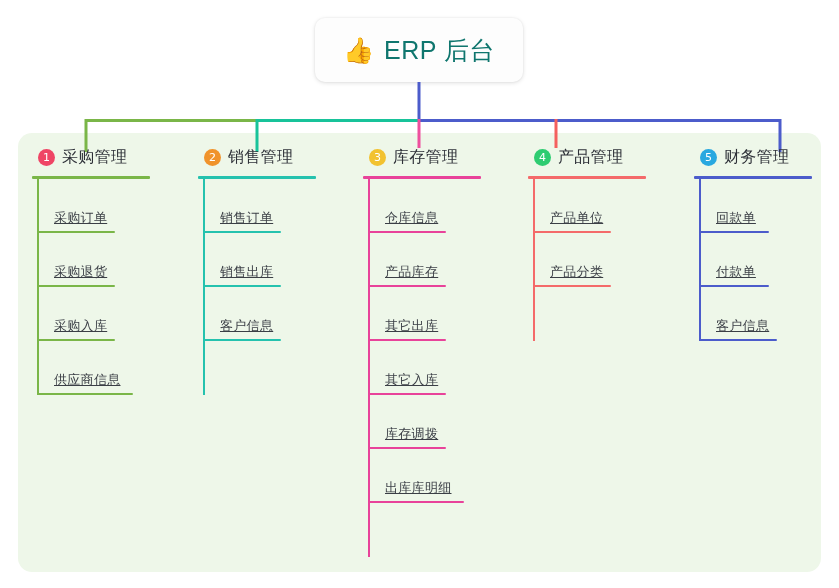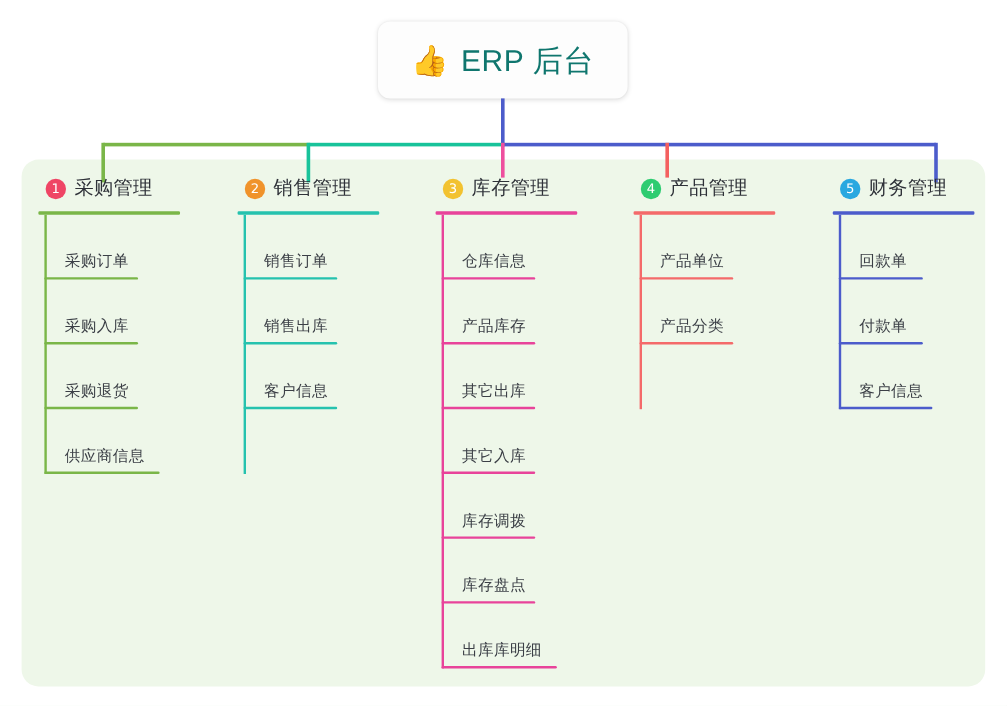--- a/index.html
+++ b/index.html
@@ -110,20 +110,21 @@
     height: 54px;
   }
   .leaf-label {
     position: absolute;
     left: 22px;
     bottom: 6px;
     font-size: 13px;
     color: #3b3f46;
     white-space: nowrap;
     letter-spacing: 0.3px;
+    text-decoration: underline;
   }
   .leaf-rule {
     position: absolute;
     left: 5px;
     bottom: 0;
     height: 2px;
     border-radius: 1px;
   }
 </style>
 </head>
@@ -160,28 +161,28 @@
         <div class="col-head">
           <span class="badge" style="background: rgb(239, 69, 101);">1</span>
           <span class="col-title">采购管理</span>
         </div>
         <div class="head-rule" style="width: 118px; background: rgb(122, 182, 72);"></div>
         <div class="leaf">
           <span class="leaf-label">采购订单</span>
           <div class="leaf-rule" style="width: 78px; background: rgb(122, 182, 72);"></div>
         </div>
         <div class="leaf">
+          <span class="leaf-label">采购退货</span>
+          <div class="leaf-rule" style="width: 78px; background: rgb(122, 182, 72);"></div>
+        </div>
+        <div class="leaf">
           <span class="leaf-label">采购入库</span>
           <div class="leaf-rule" style="width: 78px; background: rgb(122, 182, 72);"></div>
         </div>
         <div class="leaf">
-          <span class="leaf-label">采购退货</span>
-          <div class="leaf-rule" style="width: 78px; background: rgb(122, 182, 72);"></div>
-        </div>
-        <div class="leaf">
           <span class="leaf-label">供应商信息</span>
           <div class="leaf-rule" style="width: 96px; background: rgb(122, 182, 72);"></div>
         </div>
       </div>
       <div class="column" style="left: 198px; width: 150px;">
         <div class="col-head">
           <span class="badge" style="background: rgb(240, 147, 43);">2</span>
           <span class="col-title">销售管理</span>
         </div>
         <div class="head-rule" style="width: 118px; background: rgb(37, 194, 174);"></div>
@@ -218,24 +219,20 @@
         </div>
         <div class="leaf">
           <span class="leaf-label">其它入库</span>
           <div class="leaf-rule" style="width: 78px; background: rgb(232, 67, 154);"></div>
         </div>
         <div class="leaf">
           <span class="leaf-label">库存调拨</span>
           <div class="leaf-rule" style="width: 78px; background: rgb(232, 67, 154);"></div>
         </div>
         <div class="leaf">
-          <span class="leaf-label">库存盘点</span>
-          <div class="leaf-rule" style="width: 78px; background: rgb(232, 67, 154);"></div>
-        </div>
-        <div class="leaf">
           <span class="leaf-label">出库库明细</span>
           <div class="leaf-rule" style="width: 96px; background: rgb(232, 67, 154);"></div>
         </div>
       </div>
       <div class="column" style="left: 528px; width: 150px;">
         <div class="col-head">
           <span class="badge" style="background: rgb(46, 204, 113);">4</span>
           <span class="col-title">产品管理</span>
         </div>
         <div class="head-rule" style="width: 118px; background: rgb(244, 106, 106);"></div>

